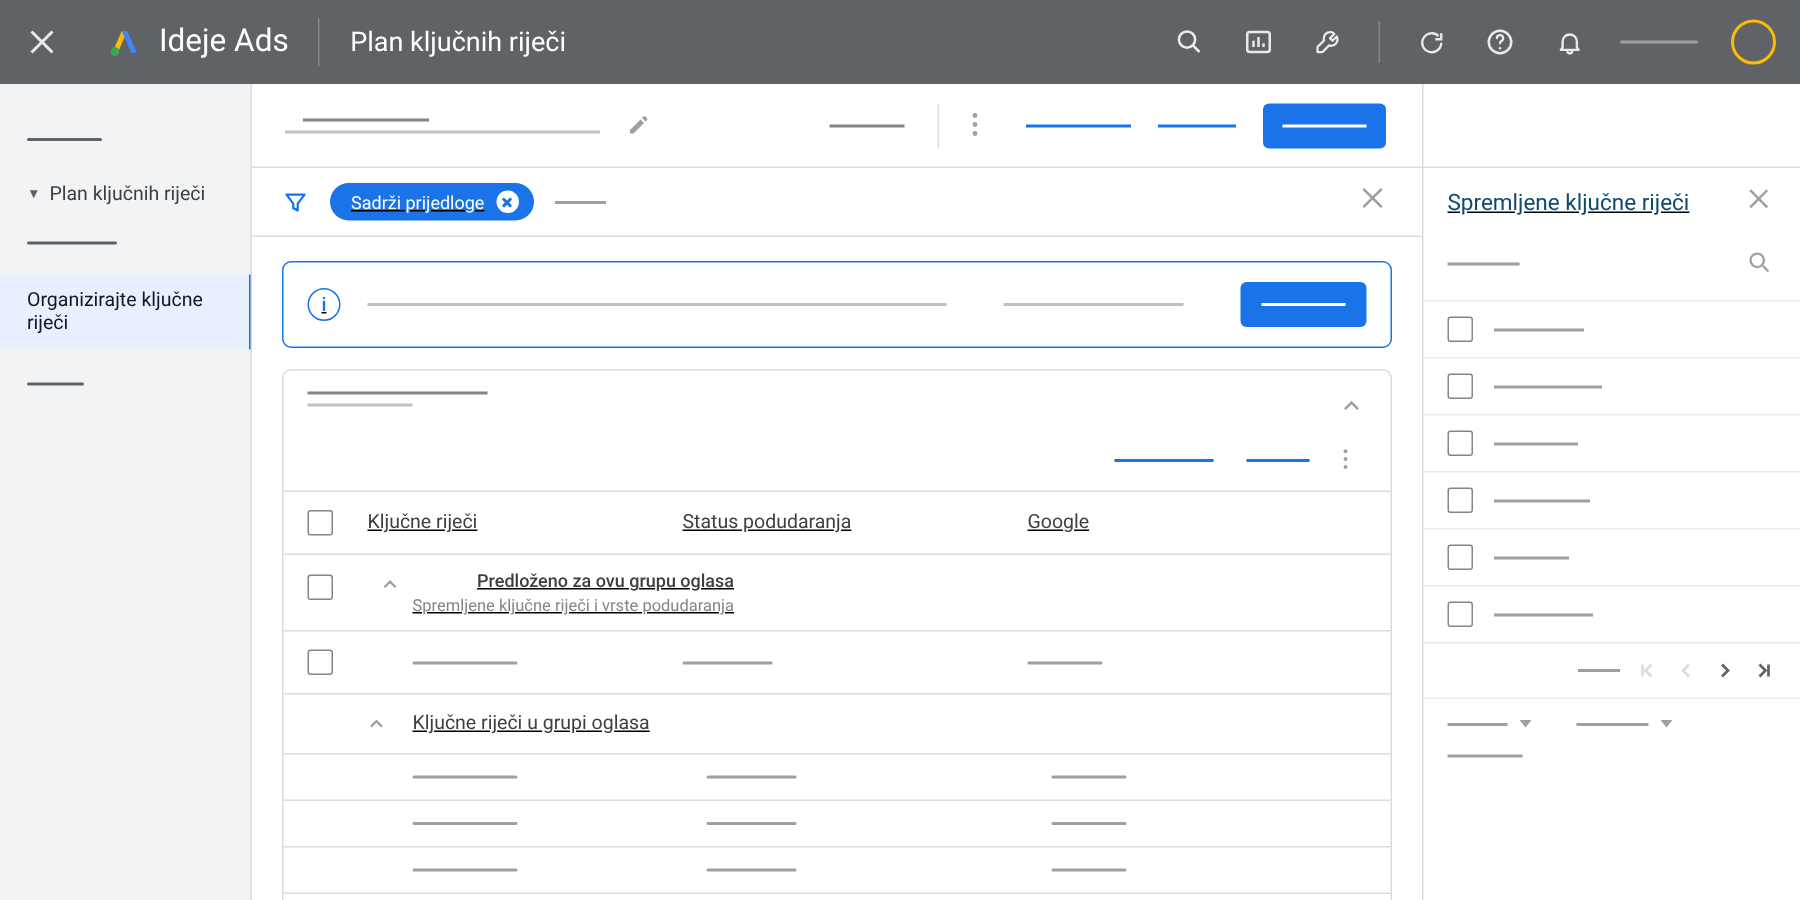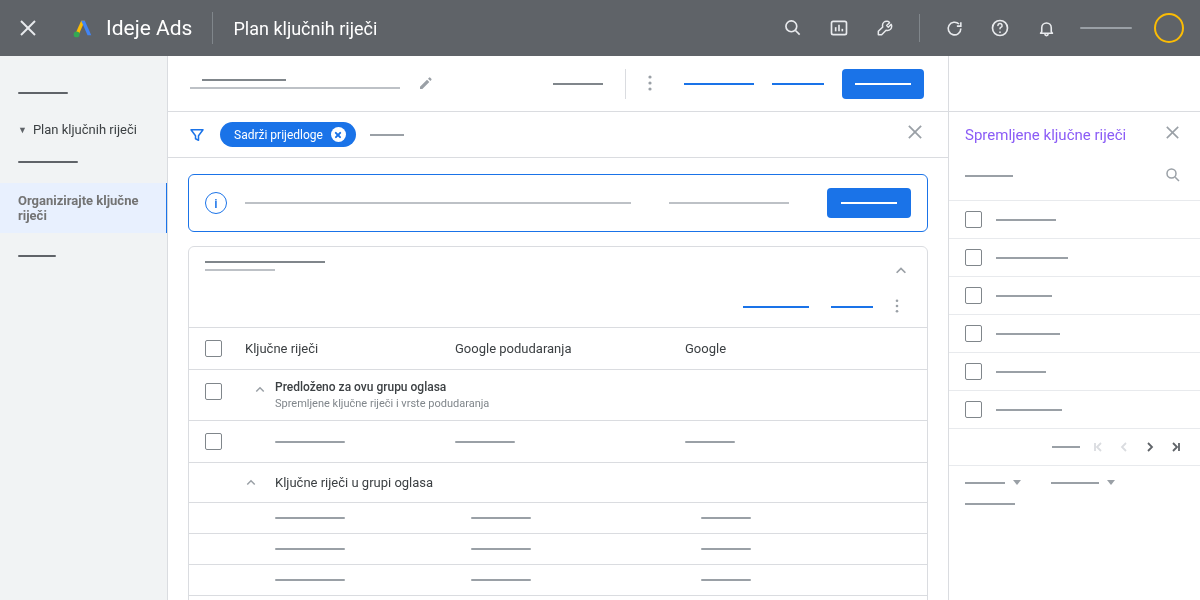--- a/index.html
+++ b/index.html
@@ -23,37 +23,37 @@
 .layout { display: flex; height: 544px; }
 .sidebar { width: 168px; background: #f1f3f4; padding-top: 18px; position: relative; }
 .sidebar::after { content:''; position:absolute; right:0; top:0; bottom:0; width:1px; background:#dadce0; }
 .side-heading { padding: 10px 18px; font-size: 13px; color: #3c4043; }
 .side-skeleton { height: 2px; background: #5f6368; margin: 18px 18px 18px 18px; border-radius: 1px; }
 .side-skeleton.w38 { width: 38px; }
 .side-skeleton.w50 { width: 50px; }
 .side-skeleton.w60 { width: 60px; }
 .side-item { padding: 10px 18px; font-size: 13px; color: #3c4043; display: flex; align-items: center; gap: 6px; }
 .side-item .caret { font-size: 9px; color:#5f6368; }
-.side-item.active { background: #e8f0fe; color: #737373; border-right: 2px solid #1a73e8; font-weight: bold; }
+.side-item.active { background: #e8f0fe; color: #0f172a; border-right: 2px solid #1a73e8; }
 
 
 .main { flex: 1; display: flex; flex-direction: column; min-width: 0; }
 .subheader { height: 56px; border-bottom: 1px solid #dadce0; display: flex; align-items: center; padding: 0 24px; gap: 18px; }
 .title-skel { margin-right:auto; display:flex; align-items:center; gap:18px; margin-left: 10px;}
 .title-skel .line1 { width: 84px; height:2px; background:#80868b; }
 .title-skel .line2 { width: 210px; height:2px; background:#bdc1c6; margin-left:-12px;}
 .pencil-icon { width:18px; height:18px; color:#9aa0a6; }
 .sub-dash { width: 50px; height:2px; background:#80868b; }
 .sub-vdiv { width:1px; height:30px; background:#dadce0; margin: 0 4px;}
 .sub-dots { width:18px; height:18px; color:#9aa0a6; cursor:pointer; }
 .sub-link { width:70px; height:2px; background:#1a73e8; }
 .sub-btn { width:82px; height:30px; background:#1a73e8; border-radius:4px; display:flex; align-items:center; justify-content:center; }
 .sub-btn-line { width:56px; height:2px; background:#fff; }
 
-.content-row { display:flex; flex:1; min-height:0; }
+.content-row { display:flex; flex:1; min-height:0;text-decoration:underline; }
 
 .center { flex:1; padding: 0; display:flex; flex-direction:column; min-width:0; }
 .filter-bar { height: 46px; border-bottom: 1px solid #dadce0; display:flex; align-items:center; padding: 0 20px; gap: 14px; }
 .funnel-icon { width:18px; height:18px; color:#1a73e8; }
 .chip { background:#1a73e8; color:#fff; font-size:12px; padding: 5px 10px 5px 14px; border-radius: 14px; display:flex; align-items:center; gap:8px; }
 .chip-x { width:15px; height:15px; background:#fff; border-radius:50%; display:flex; align-items:center; justify-content:center; position:relative;}
 .chip-x::before, .chip-x::after { content:''; position:absolute; width:8px; height:1.8px; background:#1a73e8; border-radius:1px;}
 .chip-x::before { transform: rotate(45deg); }
 .chip-x::after { transform: rotate(-45deg); }
 .filter-skel { width: 34px; height:2px; background:#9aa0a6; }
@@ -79,42 +79,42 @@
 .ga-link { width: 66px; height:2px; background:#1a73e8; }
 .ga-dots { width:16px; height:16px; color:#9aa0a6; cursor:pointer;}
 
 .table-head { display:flex; align-items:center; padding: 12px 16px; border-bottom:1px solid #dadce0; font-size:13px; color:#3c4043;}
 .th-cb { width: 40px; }
 .th-kw { width: 210px; }
 .th-match { width: 230px; }
 .th-status { flex:1; }
 .cb { width:17px; height:17px; border:1.8px solid #80868b; border-radius:2px; display:block; }
 
-.row-suggest { display:flex; padding: 10px 16px; border-bottom:1px solid #dadce0; }
+.row-suggest { display:flex; padding: 10px 16px; border-bottom:1px solid #dadce0;text-align:right; }
 .row-suggest .cb { margin-top:3px; }
 .row-suggest .expander { width:30px; color:#9aa0a6; display:flex; justify-content:center; padding-top:4px; cursor:pointer;}
 .row-suggest .texts { display:flex; flex-direction:column; gap:3px; }
 .row-suggest .t1 { font-size:12px; color:#3c4043; font-weight:500; }
 .row-suggest .t2 { font-size:11px; color:#80868b; }
 
 .row-data { display:flex; align-items:center; padding: 12px 16px; border-bottom:1px solid #dadce0; }
 .row-data .expander { width:30px; }
 .skel { height:2px; background:#9aa0a6; border-radius:1px; }
 .skel.w60{width:60px;} .skel.w70{width:70px;} .skel.w50{width:50px;}
 
 .row-sub { display:flex; align-items:center; padding: 12px 16px 12px 56px; border-bottom:1px solid #dadce0; font-size:13px; color:#3c4043; gap:12px;}
 .row-sub .expander { width:18px; color:#9aa0a6; cursor:pointer;}
 
 .row-blank { display:flex; padding: 14px 16px 14px 86px; border-bottom:1px solid #dadce0; }
 .row-blank .c1{width:196px;} .row-blank .c2{width:230px;} .row-blank .c3{flex:1;}
 
 
 .right-panel { width: 252px; border-left:1px solid #dadce0; display:flex; flex-direction:column; }
 .right-spacer { height:56px; border-bottom:1px solid #dadce0; }
-.rp-header { padding: 14px 16px; display:flex; align-items:flex-end; font-size:15px; color:#8b5cf6; }
+.rp-header { padding: 14px 16px; display:flex; align-items:flex-end; font-size:15px; color:#0c4a6e; }
 .rp-close { margin-left:auto; color:#9aa0a6; width:18px; height:18px; cursor:pointer;}
 .rp-search { padding: 8px 16px 14px; display:flex; align-items:center; border-bottom:1px solid #e8eaed;}
 .rp-search .sline { width:48px; height:2px; background:#9aa0a6;}
 .rp-search-icon { margin-left:auto; color:#9aa0a6; width:20px; height:20px;}
 .rp-item { padding: 10px 16px; display:flex; align-items:center; gap:14px; border-bottom:1px solid #e8eaed;}
 .rp-item .sline{ height:2px; background:#9aa0a6;}
 .rp-pager { padding: 10px 16px; display:flex; align-items:center; justify-content:flex-end; gap:10px; border-bottom:1px solid #e8eaed;}
 .rp-pager .dash { width:28px; height:2px; background:#9aa0a6;}
 .pager-btn { width:16px; height:16px; color:#dadce0; cursor:pointer; display:flex; align-items:center; justify-content:center;}
 .pager-btn.active { color:#5f6368; }
@@ -299,21 +299,21 @@
                     <circle cx="2" cy="14" r="1.5" fill="#9aa0a6"></circle>
                   </svg>
               </div>
             </div>
 
             <div class="table-head">
               <div class="th-cb">
                   <span class="cb"></span>
                 </div>
               <div class="th-kw">Ključne riječi</div>
-              <div class="th-match">Google podudaranja</div>
+              <div class="th-match">Status podudaranja</div>
               <div class="th-status">Google</div>
             </div>
 
             <div class="row-suggest">
               <div class="th-cb">
                   <span class="cb"></span>
                 </div>
               <div class="expander">
                 <svg width="12" height="12" viewBox="0 0 16 16">
                     <path d="M3 10l5-5 5 5" stroke="#9aa0a6" stroke-width="2" fill="none"></path>

